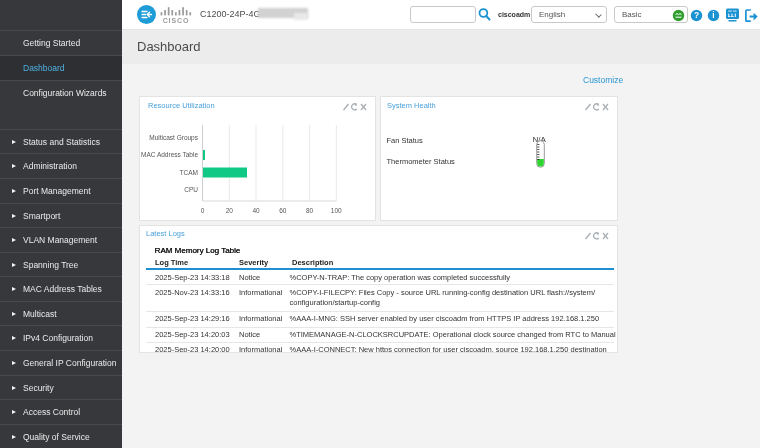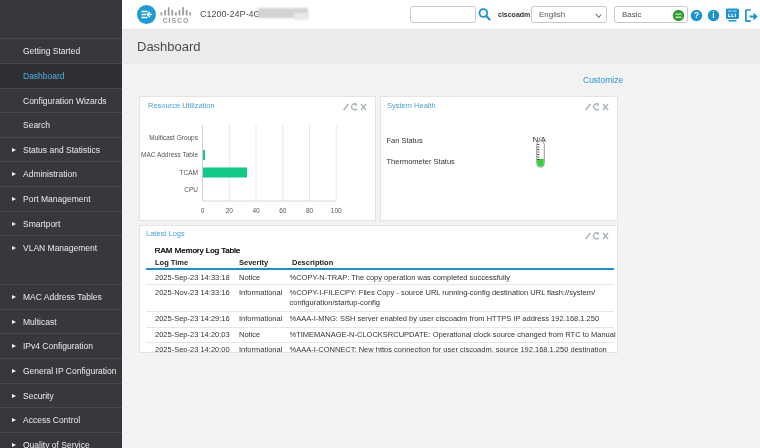--- a/index.html
+++ b/index.html
@@ -1,20 +1,20 @@
 <!DOCTYPE html>
 <html><head>
 <meta charset="utf-8">
 <style>
 * { margin:0; padding:0; box-sizing:border-box; }
 html,body { width:760px; height:448px; overflow:hidden; font-family:"Liberation Sans",sans-serif; background:#f3f3f3; }
 #stage { position:relative; width:760px; height:448px; }
 
 #sidebar { position:absolute; left:0; top:0; width:122px; height:448px; background:#36383b; z-index:5; }
-.mi { position:absolute; left:0; width:122px; height:25px; border-top:1px solid #47494d; color:#ebebeb; font-size:8.5px; line-height:25px; padding-left:23px; white-space:nowrap;margin-top:8px; }
+.mi { position:absolute; left:0; width:122px; height:25px; border-top:1px solid #47494d; color:#ebebeb; font-size:8.5px; line-height:25px; padding-left:23px; white-space:nowrap; }
 .mi .arr { position:absolute; left:12px; top:10px; width:0; height:0; border-left:4px solid #f5f5f5; border-top:2.5px solid transparent; border-bottom:2.5px solid transparent; }
 .mi.sel { color:#4fb1e2; background:#2d2f32; }
 
 #header { position:absolute; left:122px; top:0; width:638px; height:30px; background:#fff; border-bottom:1px solid #e4e4e4; }
 #togglebtn { position:absolute; left:15px; top:5px; width:19px; height:19px; border-radius:50%; background:#1e9cd8; }
 #ciscologo { position:absolute; left:38px; top:4px; width:32px; height:20px; }
 #devname { position:absolute; left:78px; top:8.5px; font-size:9px; color:#4d4d4d; }
 #blur1 { position:absolute; left:136px; top:8px; width:50px; height:10px; background:#d2d2d2; filter:blur(1.2px); }
 #blur2 { position:absolute; left:172px; top:13px; width:14px; height:7px; background:#e9e9e9; filter:blur(1px); }
 #searchbox { position:absolute; left:288px; top:6px; width:66px; height:17px; border:1px solid #c9c9c9; border-radius:3px; background:#fff; }
@@ -45,26 +45,26 @@
 .rowsep { position:absolute; left:6px; width:468px; border-top:1px solid #e6e6e6; }
 </style>
 </head>
 <body>
 <div id="stage">
 
   <div id="sidebar">
     <div class="mi" style="top:30px">Getting Started</div>
     <div class="mi sel" style="top:55px">Dashboard</div>
     <div class="mi" style="top:80px">Configuration Wizards</div>
-    <div class="mi" style="top:104px">Search</div>
     <div class="mi" style="top:129px"><span class="arr"></span>Status and Statistics</div>
     <div class="mi" style="top:153px"><span class="arr"></span>Administration</div>
     <div class="mi" style="top:178px"><span class="arr"></span>Port Management</div>
     <div class="mi" style="top:203px"><span class="arr"></span>Smartport</div>
     <div class="mi" style="top:227px"><span class="arr"></span>VLAN Management</div>
+    <div class="mi" style="top:252px"><span class="arr"></span>Spanning Tree</div>
     <div class="mi" style="top:276px"><span class="arr"></span>MAC Address Tables</div>
     <div class="mi" style="top:301px"><span class="arr"></span>Multicast</div>
     <div class="mi" style="top:325px"><span class="arr"></span>IPv4 Configuration</div>
     <div class="mi" style="top:350px"><span class="arr"></span>General IP Configuration</div>
     <div class="mi" style="top:375px"><span class="arr"></span>Security</div>
     <div class="mi" style="top:399px"><span class="arr"></span>Access Control</div>
     <div class="mi" style="top:424px"><span class="arr"></span>Quality of Service</div>
   </div>
 
   <div id="header">

